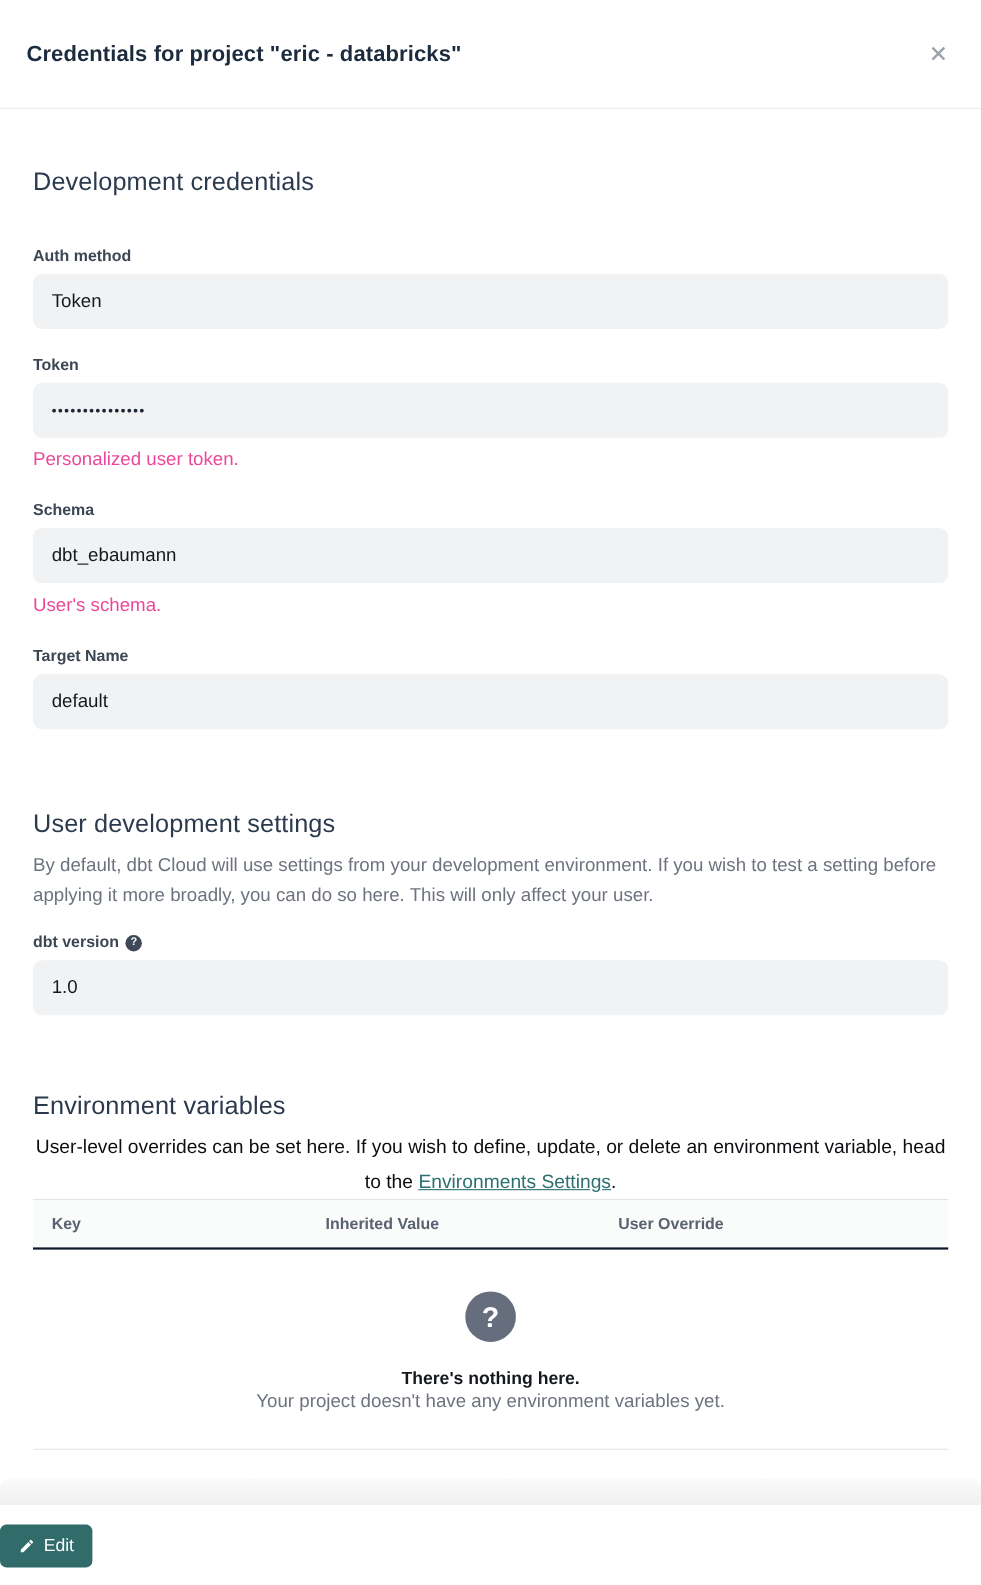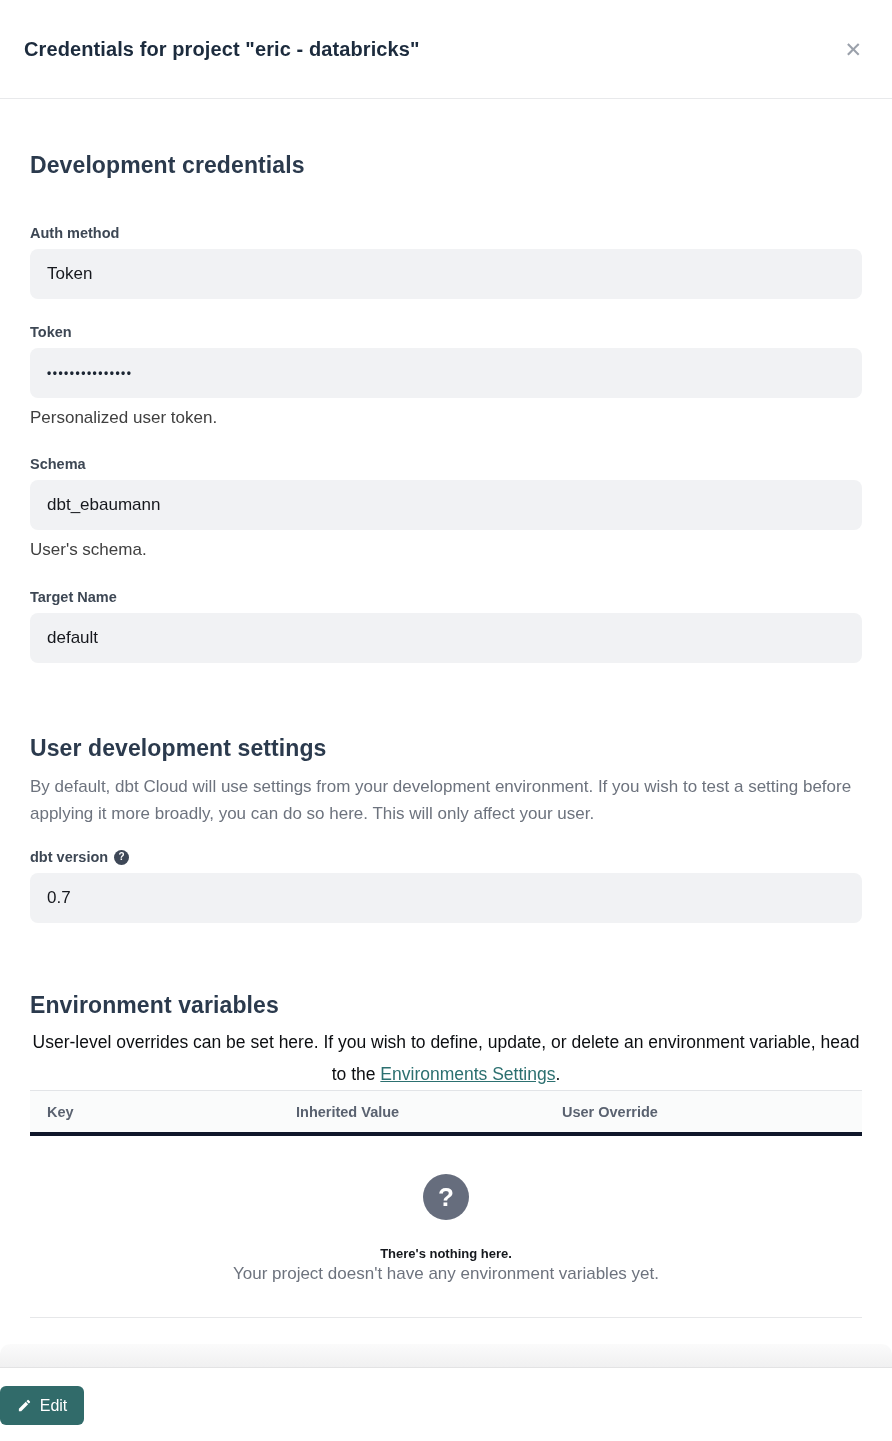--- a/index.html
+++ b/index.html
@@ -27,21 +27,21 @@
   .close-btn {
     background: none; border: none; cursor: pointer;
     color: #9ba1ab; font-size: 21px; line-height: 1;
     padding: 4px; font-family: inherit;
   }
 
   
   .modal-body { padding: 52px 30px 0 30px; flex: 1 1 auto; }
 
   h2.section-heading {
-    font-size: 23px; font-weight: 700; color: #2b3a4d;
+    font-size: 23px; font-weight: 400; color: #2b3a4d;
     line-height: 29px; letter-spacing: 0.1px;
   }
   .sec-2 { margin-top: 71px; }
   .sec-3 { margin-top: 68px; color: #253445; }
 
   .field-label {
     display: block; margin-top: 44px;
     font-size: 14.5px; font-weight: 700; color: #3d4754;
     line-height: 18px;
   }
@@ -54,21 +54,21 @@
     display: flex; align-items: center; padding: 0 17px;
     cursor: default;
   }
   .input-value { font-size: 17px; color: #16181d; }
   .input-value.masked {
     font-size: 12px; font-weight: 700; color: #1b2532;
     letter-spacing: 1.5px;
   }
 
   .help-text {
-    margin-top: 10px; font-size: 17px; color: #404040; line-height: 20px;
+    margin-top: 10px; font-size: 17px; color: #ec4899; line-height: 20px;
   }
 
   .section-desc {
     margin-top: 10px; font-size: 17px; color: #6d737e;
     line-height: 27px; max-width: 836px;
   }
 
   .label-row { display: flex; align-items: center; gap: 6px; margin-top: 21px; }
   .label-row .field-label { margin-top: 0; text-align: right; }
   .q-badge {
@@ -85,41 +85,41 @@
   }
   .envvar-link {
     color: #2c7070; text-decoration: underline;
     text-decoration-color: #2c7070; cursor: pointer;
   }
 
   
   .env-table-header {
     margin-top: 0; height: 46px; width: 832px;
     background: #fafbfb;
-    border-top: 1px solid #e2e4e7; border-bottom: 4px solid #0f172a;
+    border-top: 1px solid #e2e4e7; border-bottom: 2px solid #0f172a;
     display: flex; align-items: center;
   }
   .col-head {
     font-size: 14.5px; font-weight: 700; color: #5a6270;
   }
   .col-key { width: 266px; padding-left: 17px; }
   .col-inherited { width: 266px; }
   .col-override { width: 250px; }
 
   
   .empty-state { padding-top: 38px; text-align: center; }
   .empty-circle {
     width: 46px; height: 46px; border-radius: 50%;
     background: #666d7d; color: #ffffff;
     font-size: 26px; font-weight: 700;
     display: inline-flex; align-items: center; justify-content: center;
     line-height: 1;
   }
   .empty-title {
-    margin-top: 24px; font-size: 13px; font-weight: 700; color: #15181d;
+    margin-top: 24px; font-size: 16px; font-weight: 700; color: #15181d;
     line-height: 20px;
   }
   .empty-subtitle {
     font-size: 17px; color: #6d737e; line-height: 20px;
   }
 
   .bottom-divider {
     margin-top: 33px; width: 832px; height: 0;
     border-top: 1px solid #e6e7e9;
   }
@@ -182,21 +182,21 @@
     </div>
 
     <h2 class="section-heading sec-2">User development settings</h2>
     <p class="section-desc">By default, dbt Cloud will use settings from your development environment. If you wish to test a setting before applying it more broadly, you can do so here. This will only affect your user.</p>
 
     <div class="label-row">
       <label class="field-label">dbt version</label>
       <span class="q-badge">?</span>
     </div>
     <div class="input-box">
-      <span class="input-value">0.7</span>
+      <span class="input-value">1.0</span>
     </div>
 
     <h2 class="section-heading sec-3">Environment variables</h2>
     <p class="envvar-desc">
       <span>User-level overrides can be set here. If you wish to define, update, or delete an environment variable, head to the </span><span class="envvar-link">Environments Settings</span><span>.</span>
     </p>
 
     <div class="env-table-header">
       <div class="col-head col-key">Key</div>
       <div class="col-head col-inherited">Inherited Value</div>

